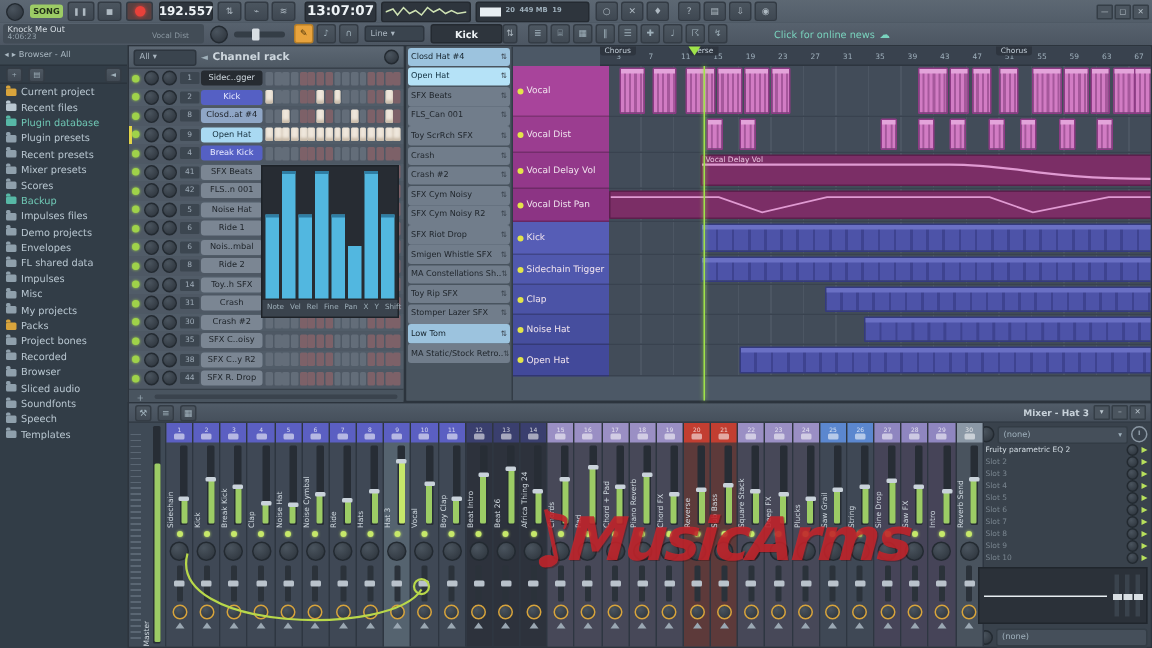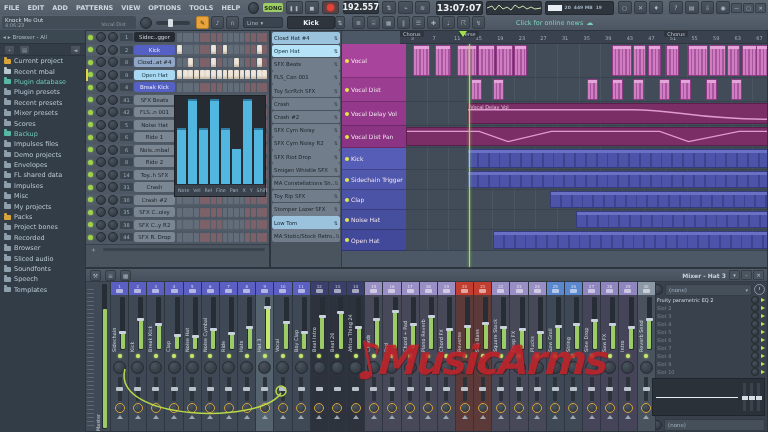--- a/index.html
+++ b/index.html
@@ -158,30 +158,20 @@
              text-shadow:1px 1px 0 rgba(80,0,0,.3);}
   #watermark .note{font-size:52px;transform:rotate(-12deg);margin-right:-6px;}
   #watermark .txt{font-size:40px;letter-spacing:-2px;transform:skewX(-4deg);white-space:nowrap;}
 </style>
 </head>
 <body>
 
 <div id="app">
 
   <div id="menubar" class="abs">
-    <div id="menu-items" style="display:flex;">
-        <span class="menu-item">FILE</span>
-        <span class="menu-item">EDIT</span>
-        <span class="menu-item">ADD</span>
-        <span class="menu-item">PATTERNS</span>
-        <span class="menu-item">VIEW</span>
-        <span class="menu-item">OPTIONS</span>
-        <span class="menu-item">TOOLS</span>
-        <span class="menu-item">HELP</span>
-      </div>
     <div class="knob" style="width:10px;height:10px;margin-left:4px;"></div>
     <div class="song-btn" style="width:22px;height:9px;margin-left:4px;">SONG</div>
     <div class="tbtn" style="width:16px;height:11px;margin-left:3px;">
         <span style="font-size:5px;letter-spacing:1px;">❚❚</span>
       </div>
     <div class="tbtn" style="width:14px;height:11px;margin-left:2px;">
         <span style="font-size:5px;">■</span>
       </div>
     <div class="tbtn" style="width:16px;height:11px;margin-left:3px;background:#5a4040;">
         <span class="rec-dot"></span>
@@ -263,21 +253,21 @@
       <div class="ico" style="width:9px;height:8px;font-size:5px;">▤</div>
       <div class="ico" style="width:9px;height:8px;font-size:5px;margin-left:auto;">◄</div>
     </div>
     <div id="browser-list">
         <div class="b-item">
           <span class="b-ico" style="background: rgb(216, 164, 60);"></span>
           <span style="color: rgb(185, 199, 209);">Current project</span>
         </div>
         <div class="b-item">
           <span class="b-ico" style="background: rgb(185, 199, 209);"></span>
-          <span style="color: rgb(185, 199, 209);">Recent mbal</span>
+          <span style="color: rgb(185, 199, 209);">Recent files</span>
         </div>
         <div class="b-item">
           <span class="b-ico" style="background: rgb(87, 184, 166);"></span>
           <span style="color: rgb(111, 199, 180);">Plugin database</span>
         </div>
         <div class="b-item">
           <span class="b-ico" style="background: rgb(143, 160, 172);"></span>
           <span style="color: rgb(185, 199, 209);">Plugin presets</span>
         </div>
         <div class="b-item">
@@ -353,20 +343,29 @@
           <span style="color: rgb(185, 199, 209);">Speech</span>
         </div>
         <div class="b-item">
           <span class="b-ico" style="background: rgb(143, 160, 172);"></span>
           <span style="color: rgb(185, 199, 209);">Templates</span>
         </div>
       </div>
   </div>
 
   <div id="rack" class="abs">
+    <div class="titlebar">
+      <div class="mini-dd" style="width:34px;">
+          <span>All</span>
+          <span>▾</span>
+        </div>
+      <span style="font-size:6px;color:#9fb0ba;">◄</span>
+      <span class="t">Channel rack</span>
+      <div class="knob" style="width:8px;height:8px;margin-left:auto;"></div>
+    </div>
     <div id="rack-rows" style="position:relative;">
 
     <div class="ch-row">
           <span class="led"></span>
           <span class="knob ch-knob"></span>
           <span class="knob ch-knob"></span>
           <span class="numbox">1</span>
           <span class="ch-name cn-dark">Sidec..gger</span>
           <span class="steps">
             <span class="step"></span>

